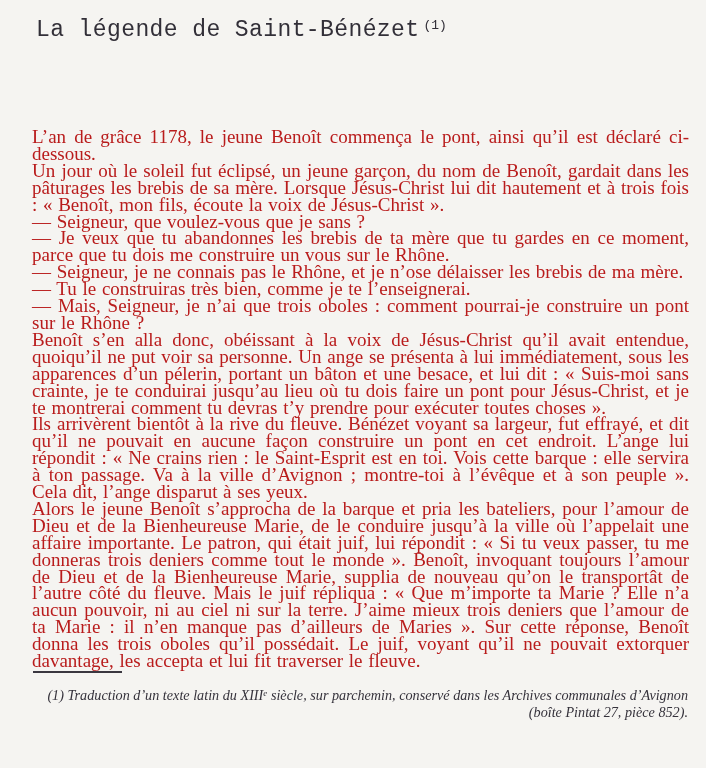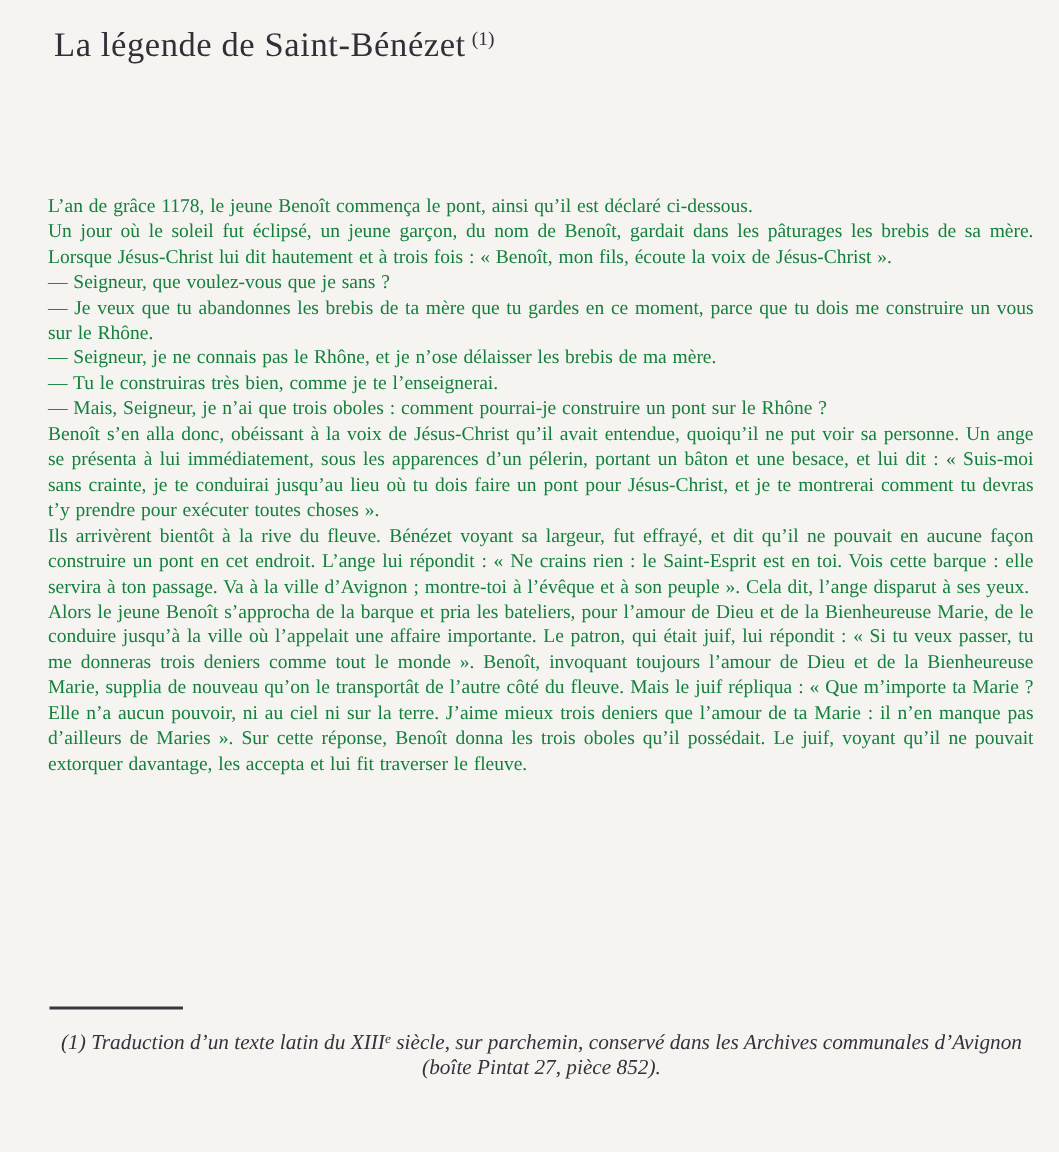--- a/index.html
+++ b/index.html
@@ -20,59 +20,60 @@
   .title {
     position: absolute;
     left: 36px;
     top: 17px;
     margin: 0;
     font-size: 23px;
     font-weight: 400;
     letter-spacing: 0.4px;
     white-space: nowrap;
     color: #322f38;
+    font-family: Liberation Mono, monospace;
   }
   .title .note-ref {
     font-size: 13px;
     line-height: 0;
     vertical-align: 7px;
     margin-left: 4px;
     letter-spacing: 0;
   }
   .body-text {
     position: absolute;
     left: 32px;
     top: 129px;
     width: 657px;
-    font-size: 13px;
+    font-size: 19px;
     line-height: 16.9px;
     text-align: justify;
     word-spacing: 0.05em;
-    color: #15803d;
+    color: #b91c1c;
   }
   .body-text p {
     margin: 0;
   }
   .footnote-rule {
     position: absolute;
     left: 33px;
     top: 671px;
     width: 89px;
     height: 2px;
     background: #3a3740;
   }
   .footnote {
     position: absolute;
     left: 34px;
     top: 687px;
     width: 654px;
     font-style: italic;
     font-size: 14.2px;
     line-height: 16.8px;
-    text-align: center;
+    text-align: right;
     color: #35323b;
   }
   .footnote p {
     margin: 0;
   }
   .footnote sup {
     font-size: 9px;
     line-height: 0;
     vertical-align: 4px;
   }

